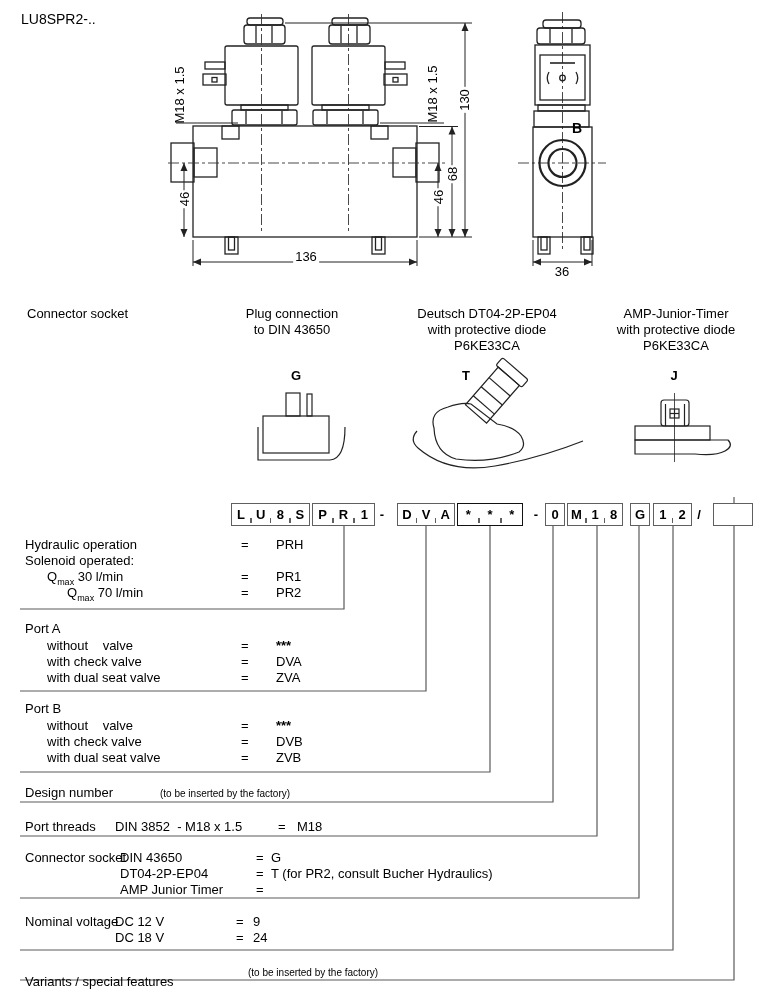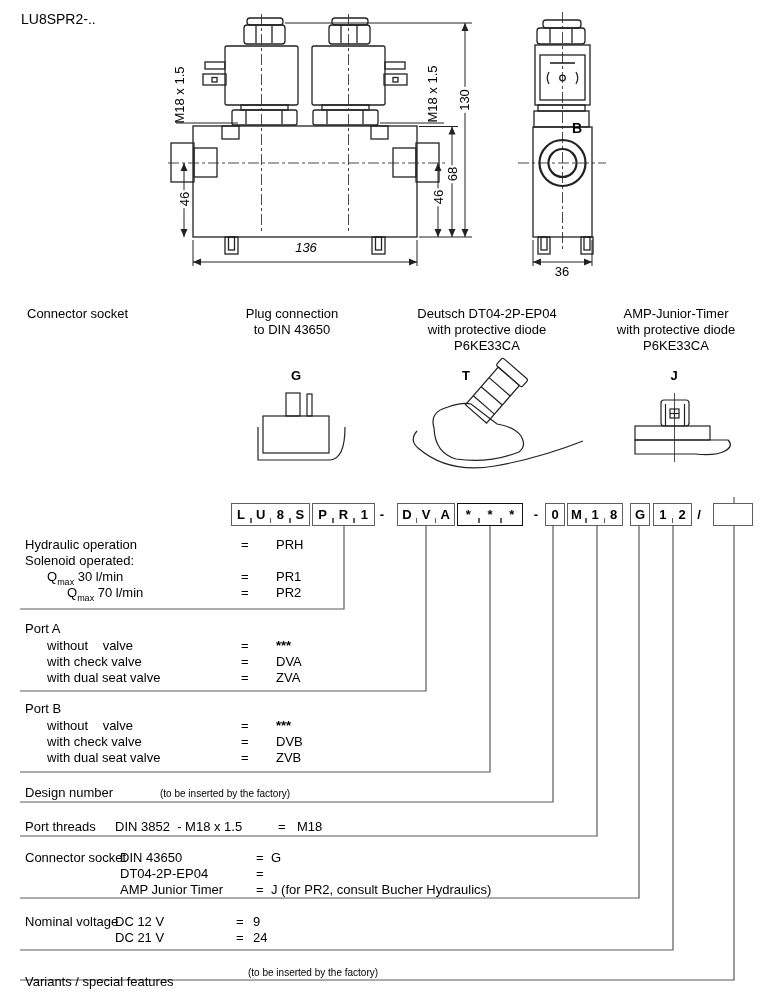--- a/index.html
+++ b/index.html
@@ -169,21 +169,21 @@
   </svg>
 
   <div class="t" style="left:21px;top:12px;font-size:14px;">LU8SPR2-..</div>
 
   <div class="vplain" style="left:179px;top:95px;">M18 x 1.5</div>
   <div class="vplain" style="left:432px;top:94px;">M18 x 1.5</div>
   <div class="vtext" style="left:464px;top:100px;">130</div>
   <div class="vtext" style="left:452px;top:174px;">68</div>
   <div class="vtext" style="left:438px;top:197px;">46</div>
   <div class="vtext" style="left:184px;top:199px;">46</div>
-  <div class="t ctr wbg" style="left:306px;top:240px;font-style:italic;">136</div>
+  <div class="t ctr wbg" style="left:306px;top:249px;">136</div>
   <div class="t ctr wbg" style="left:562px;top:264px;">36</div>
   <div class="t b" style="left:572px;top:121px;font-size:14px;">B</div>
 
   <div class="t" style="left:27px;top:306px;">Connector socket</div>
 
   <div>
     <div class="t ctr" style="left:292px;top:306px;">Plug connection</div>
     <div class="t ctr" style="left:292px;top:322px;">to DIN 43650</div>
     <div class="t ctr b" style="left:296px;top:368px;">G</div>
   </div>
@@ -293,28 +293,28 @@
   <div class="t" style="left:115px;top:819px;">DIN 3852  - M18 x 1.5</div>
   <div class="t" style="left:278px;top:819px;">=</div>
   <div class="t" style="left:297px;top:819px;">M18</div>
 
   <div class="t" style="left:25px;top:850px;">Connector socket</div>
   <div class="t" style="left:120px;top:850px;">DIN 43650</div>
   <div class="t" style="left:256px;top:850px;">=</div>
   <div class="t" style="left:271px;top:850px;">G</div>
   <div class="t" style="left:120px;top:866px;">DT04-2P-EP04</div>
   <div class="t" style="left:256px;top:866px;">=</div>
+  <div class="t" style="left:271px;top:866px;">T (for PR2, consult Bucher Hydraulics)</div>
   <div class="t" style="left:120px;top:882px;text-align:center;">AMP Junior Timer</div>
   <div class="t" style="left:256px;top:882px;">=</div>
-  <div class="t" style="left:271px;top:882px;">J (for PR2, consult Bucher Hydraulics)</div>
 
   <div class="t" style="left:25px;top:914px;">Nominal voltage</div>
   <div class="t" style="left:115px;top:914px;text-align:center;">DC 12 V</div>
   <div class="t" style="left:236px;top:914px;">=</div>
   <div class="t" style="left:253px;top:914px;">9</div>
-  <div class="t" style="left:115px;top:930px;">DC 21 V</div>
+  <div class="t" style="left:115px;top:930px;">DC 18 V</div>
   <div class="t" style="left:236px;top:930px;">=</div>
   <div class="t" style="left:253px;top:930px;">24</div>
 
   <div class="t" style="left:25px;top:974px;text-align:right;">Variants / special features</div>
   <div class="t sm" style="left:248px;top:967px;">(to be inserted by the factory)</div>
 
 </div>
 
 </body></html>

